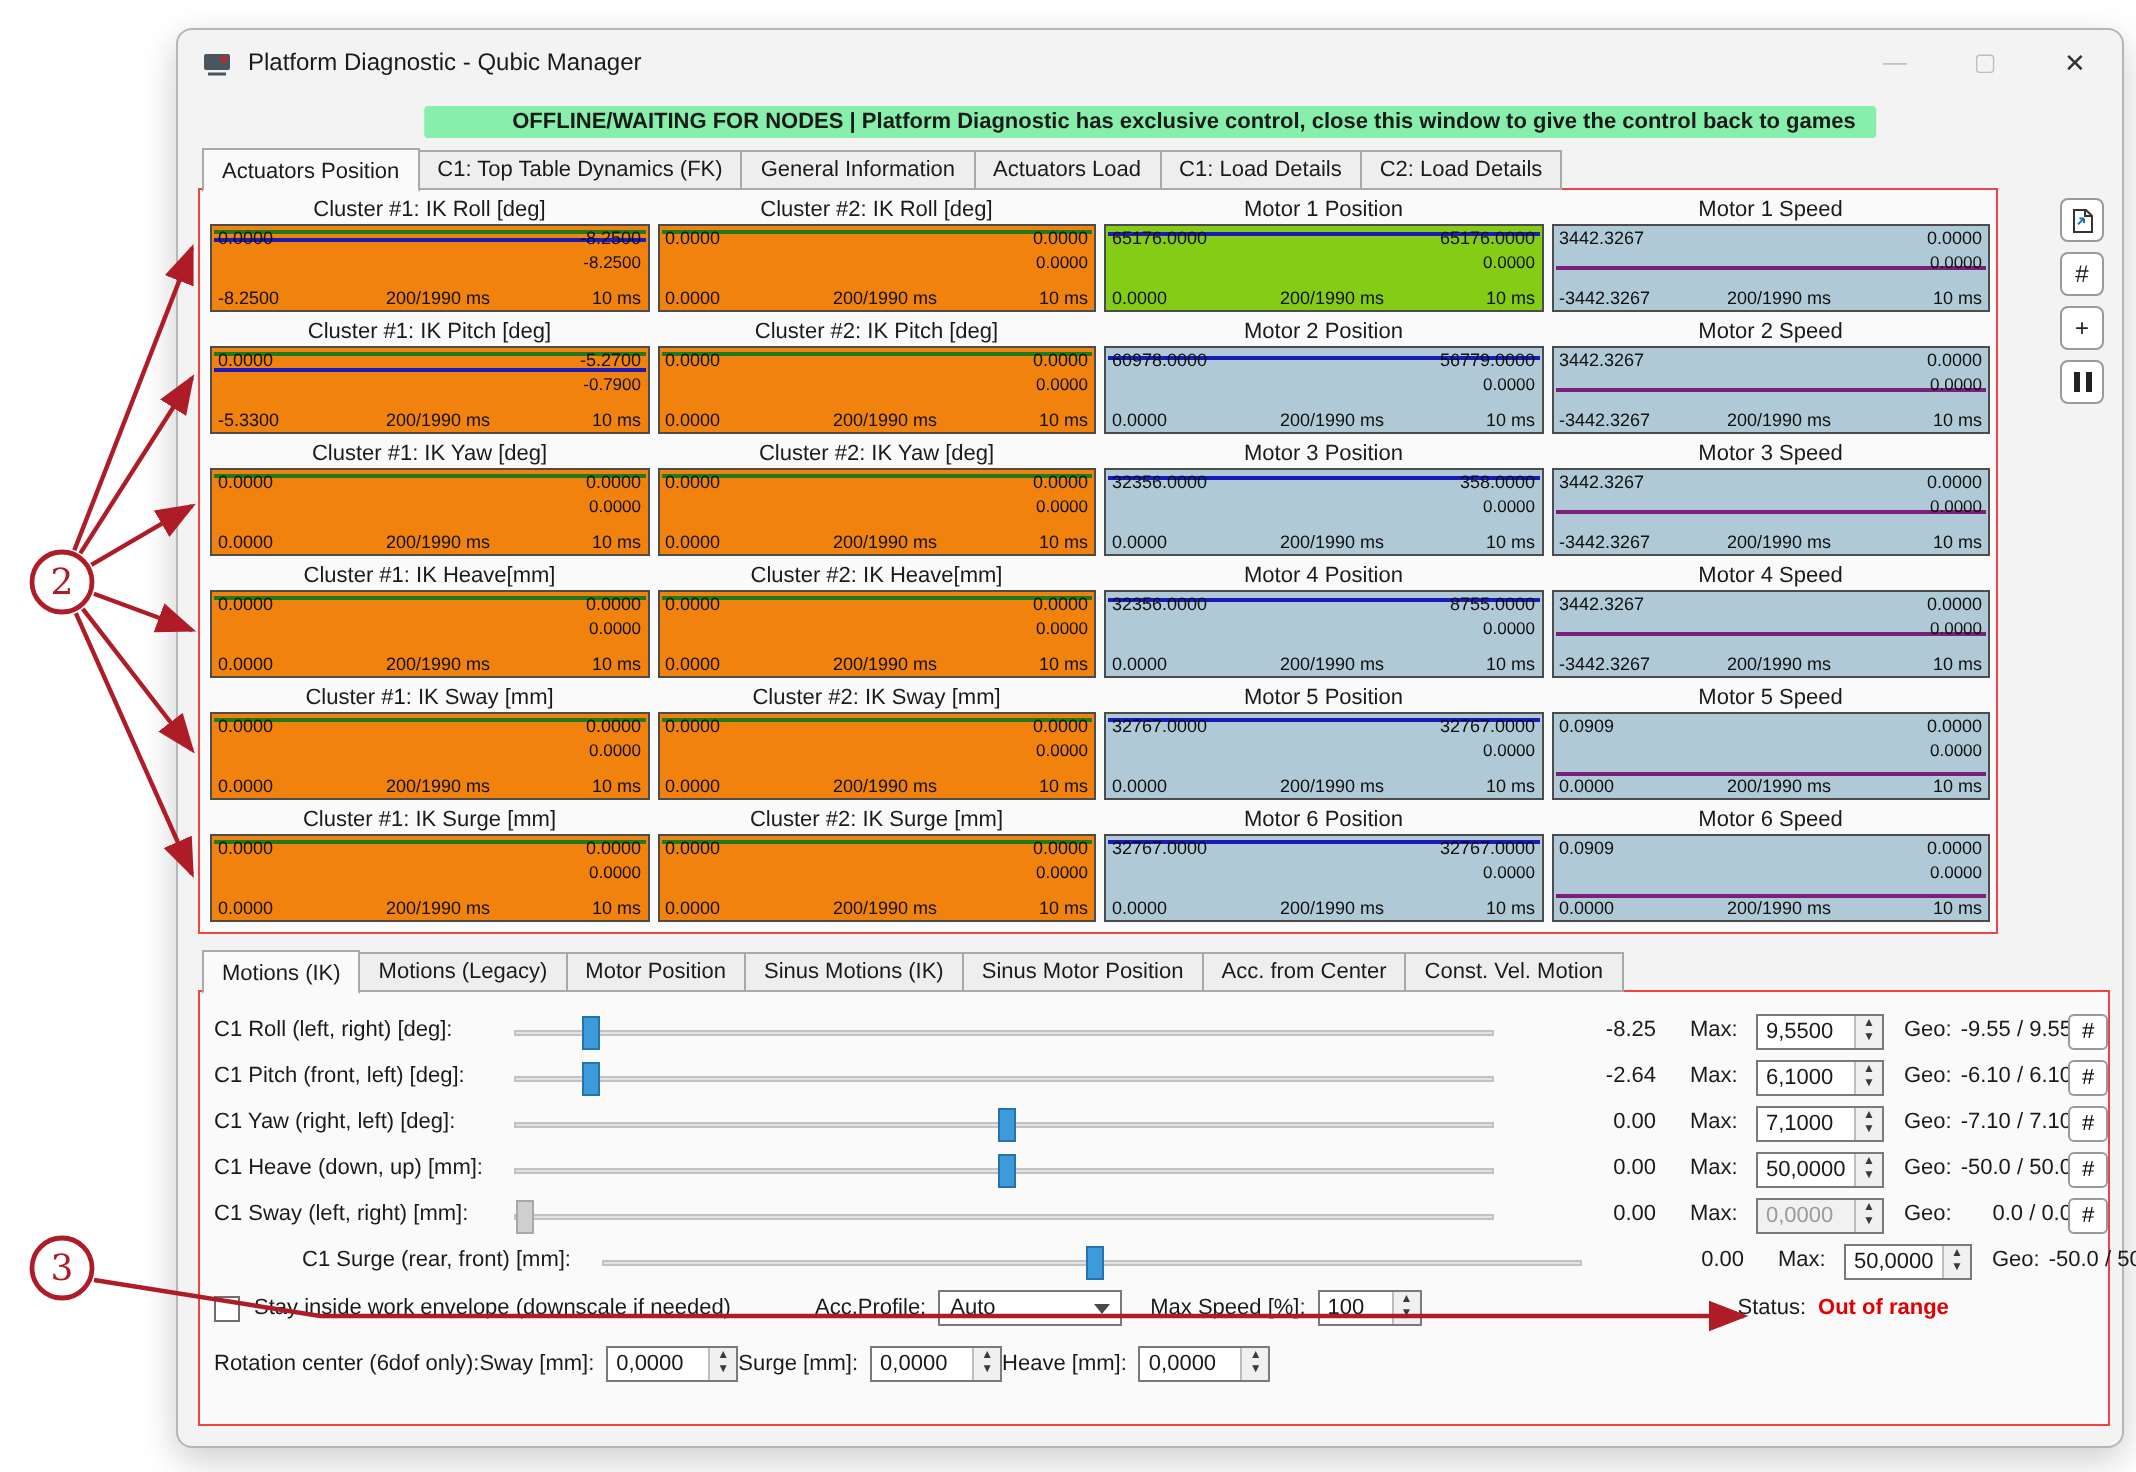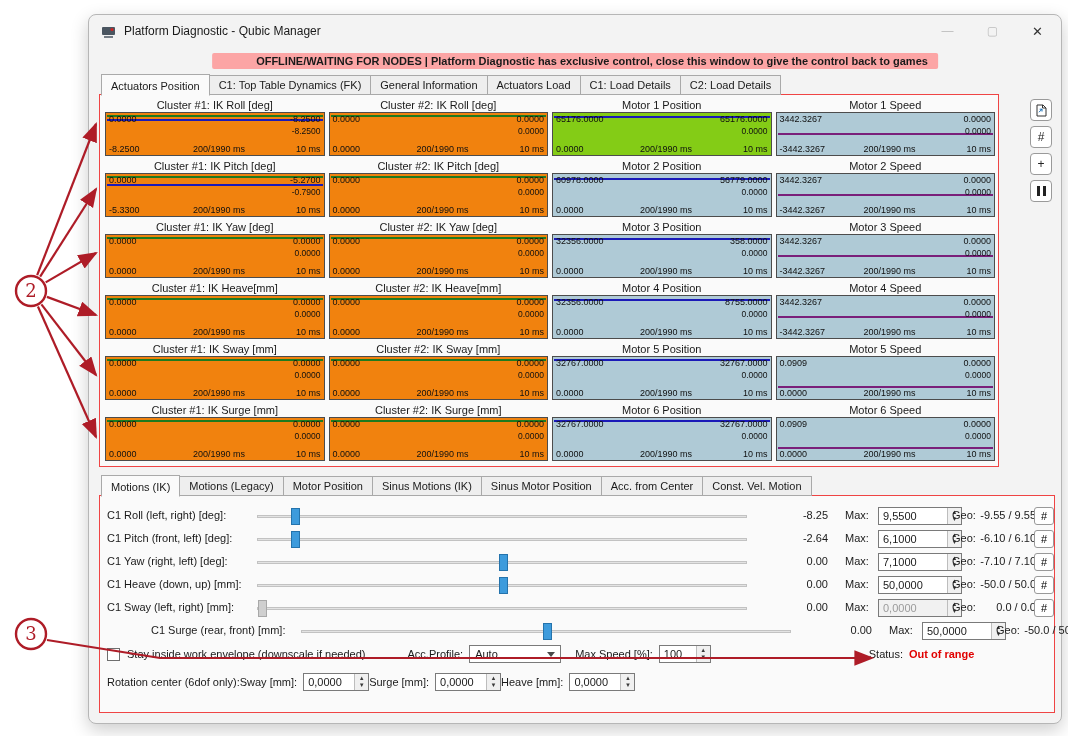--- a/index.html
+++ b/index.html
@@ -49,21 +49,21 @@
   .pauseicon i{width:3px;height:10px;background:#222;margin:0 1.5px}
 
   
   .srow{position:absolute;left:0;right:0;height:21px;font-size:11px}
   .slabel{position:absolute;left:7px;top:3px;white-space:nowrap}
   .strack{position:absolute;left:157px;top:9px;width:490px;height:3px;background:#e3e3e3;border:1px solid #c2c2c2;box-sizing:border-box}
   .sthumb{position:absolute;top:-8px;width:9px;height:17px;background:#3D9BDC;border:1px solid #2473AC;box-sizing:border-box}
   .sthumb.dis{background:#cfcfcf;border-color:#a8a8a8}
   .sval{position:absolute;left:672px;top:3px;width:56px;text-align:right}
   .smaxl{position:absolute;left:745px;top:3px}
-  .srow .spin{position:absolute;left:778px;top:1px;width:84px}
+  .srow .spin{position:absolute;left:778px;top:1px;width:64px}
   .sgeol{position:absolute;left:852px;top:3px}
   .sgeo{position:absolute;left:876px;top:3px;width:60px;text-align:right;white-space:nowrap}
   .hbtn{position:absolute;left:934px;top:1px;width:20px;height:18px;border:1px solid #999;border-radius:3px;background:#fff;font-size:11px;font-family:inherit;padding:0}
 
   
   .spin{box-sizing:border-box;height:18px;border:1px solid #7a7a7a;background:#fff;font-size:11px;
         display:inline-flex;align-items:center;padding:0 15px 0 4px;position:relative;white-space:nowrap}
   .spin .arrs{position:absolute;right:0;top:0;bottom:0;width:13px;background:#f0f0f0;border-left:1px solid #bdbdbd;
         display:flex;flex-direction:column;align-items:center;justify-content:space-evenly}
   .spin .arrs i{font-style:normal;font-size:6px;line-height:5px;color:#3a3a3a}
@@ -102,21 +102,21 @@
         </svg>
     </span>
     <span class="apptitle">Platform Diagnostic - Qubic Manager</span>
     <div class="wbtns">
       <span class="wbtn">—</span>
       <span class="wbtn">▢</span>
       <span class="wbtn close">✕</span>
     </div>
   </div>
 
-  <div class="banner" style="background: #fca5a5; padding-left: 44px;">OFFLINE/WAITING FOR NODES | Platform Diagnostic has exclusive control, close this window to give the control back to games</div>
+  <div class="banner" style="background: #86efac; padding-left: 44px;">OFFLINE/WAITING FOR NODES | Platform Diagnostic has exclusive control, close this window to give the control back to games</div>
 
   <div id="top-tabs" class="tabs">
       <span class="tab sel">Actuators Position</span>
       <span class="tab">C1: Top Table Dynamics (FK)</span>
       <span class="tab">General Information</span>
       <span class="tab">Actuators Load</span>
       <span class="tab">C1: Load Details</span>
       <span class="tab">C2: Load Details</span>
     </div>
   <div id="plots-page" class="tabpage">

